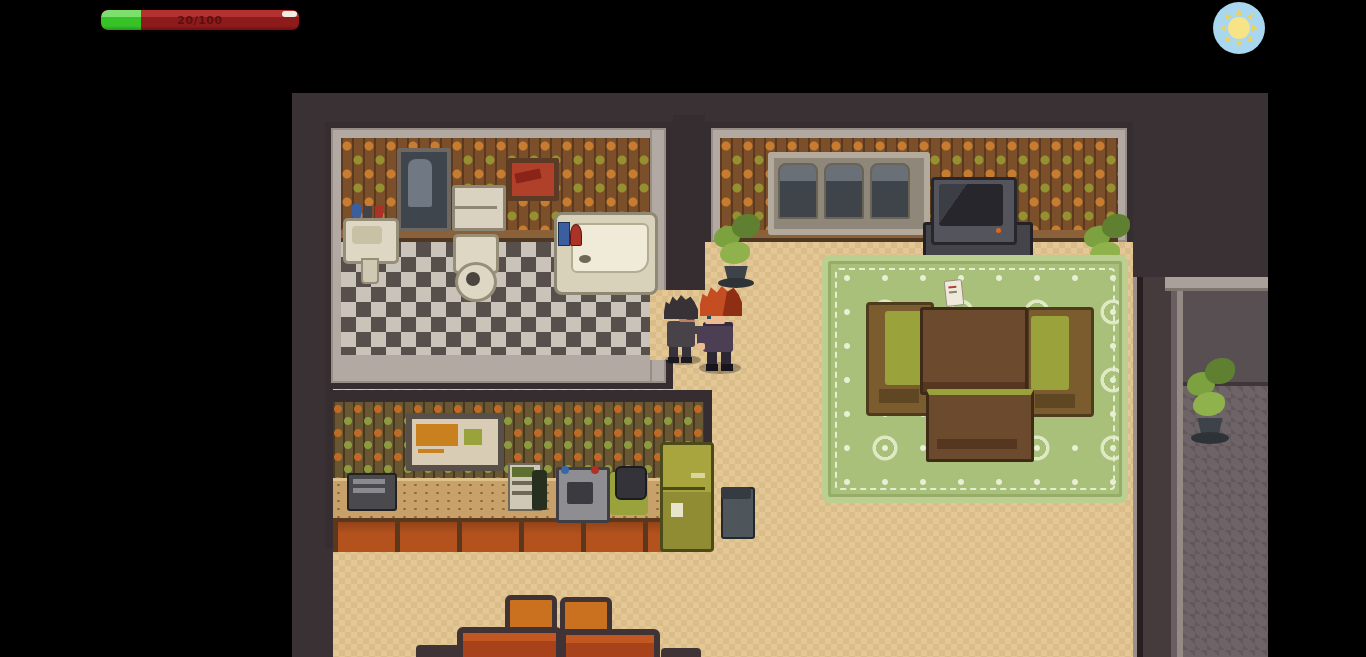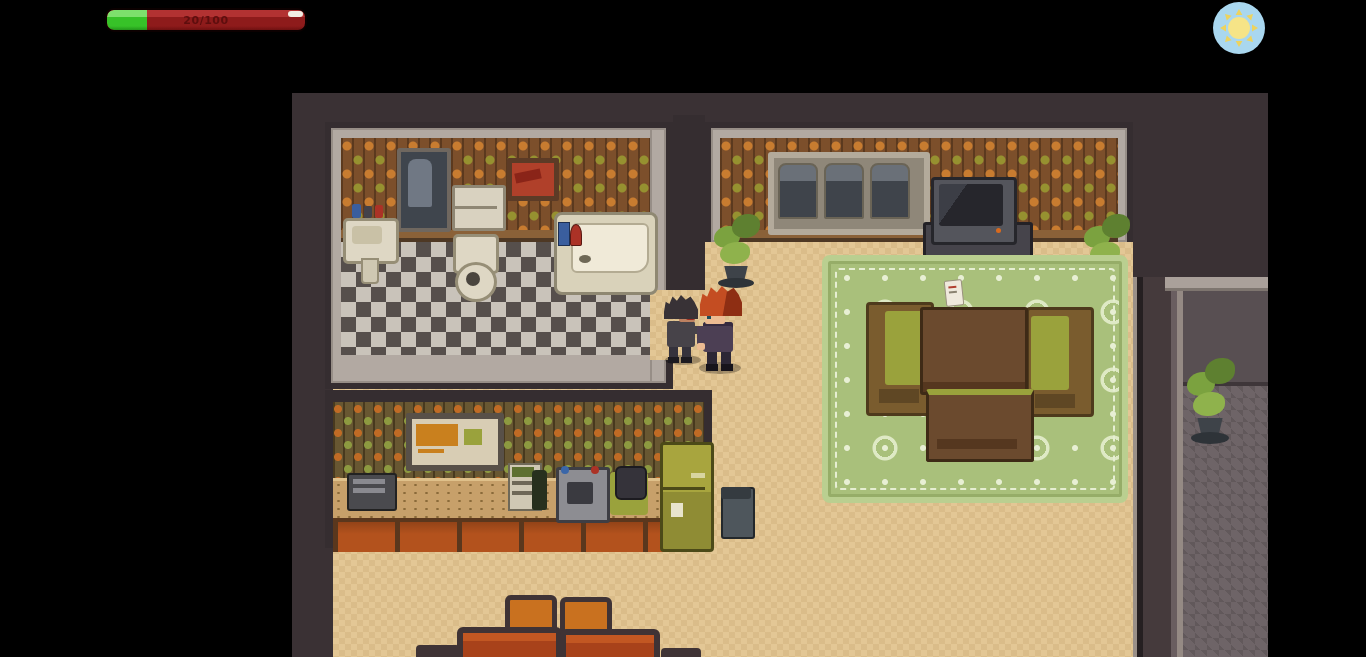--- a/index.html
+++ b/index.html
@@ -1,19 +1,19 @@
 <!DOCTYPE html>
 <html><head>
 <meta charset="utf-8">
 <style>
   html,body{margin:0;padding:0;background:#000;width:1366px;height:657px;overflow:hidden;
     font-family:"DejaVu Sans","Liberation Sans",sans-serif;}
   .abs{position:absolute;}
   
-  #health{left:107px;top:10px;width:198px;height:20px;border-radius:7px;
+  #health{left:101px;top:10px;width:198px;height:20px;border-radius:7px;
     background:linear-gradient(#b23232 0 35%,#8e1b1b 35% 80%,#6f1111);
     box-shadow:0 0 0 2px rgba(20,0,0,.55);overflow:hidden;}
   #health-fill{left:0;top:0;height:100%;border-radius:7px 0 0 7px;
     background:linear-gradient(#7de06c 0 35%,#37c228 35% 80%,#23961b);}
   #health-label{left:0;top:0;width:100%;height:100%;display:flex;align-items:center;justify-content:center;
     font-size:11px;font-weight:bold;color:#5e0e0e;letter-spacing:.5px;}
   #stamina-pill{left:181px;top:1px;width:15px;height:6px;border-radius:3px;background:#f2ede3;}
   #sun-badge{left:1213px;top:2px;width:52px;height:52px;}
   
   #game{left:292px;top:93px;width:976px;height:564px;background:#3a3134;overflow:hidden;}

